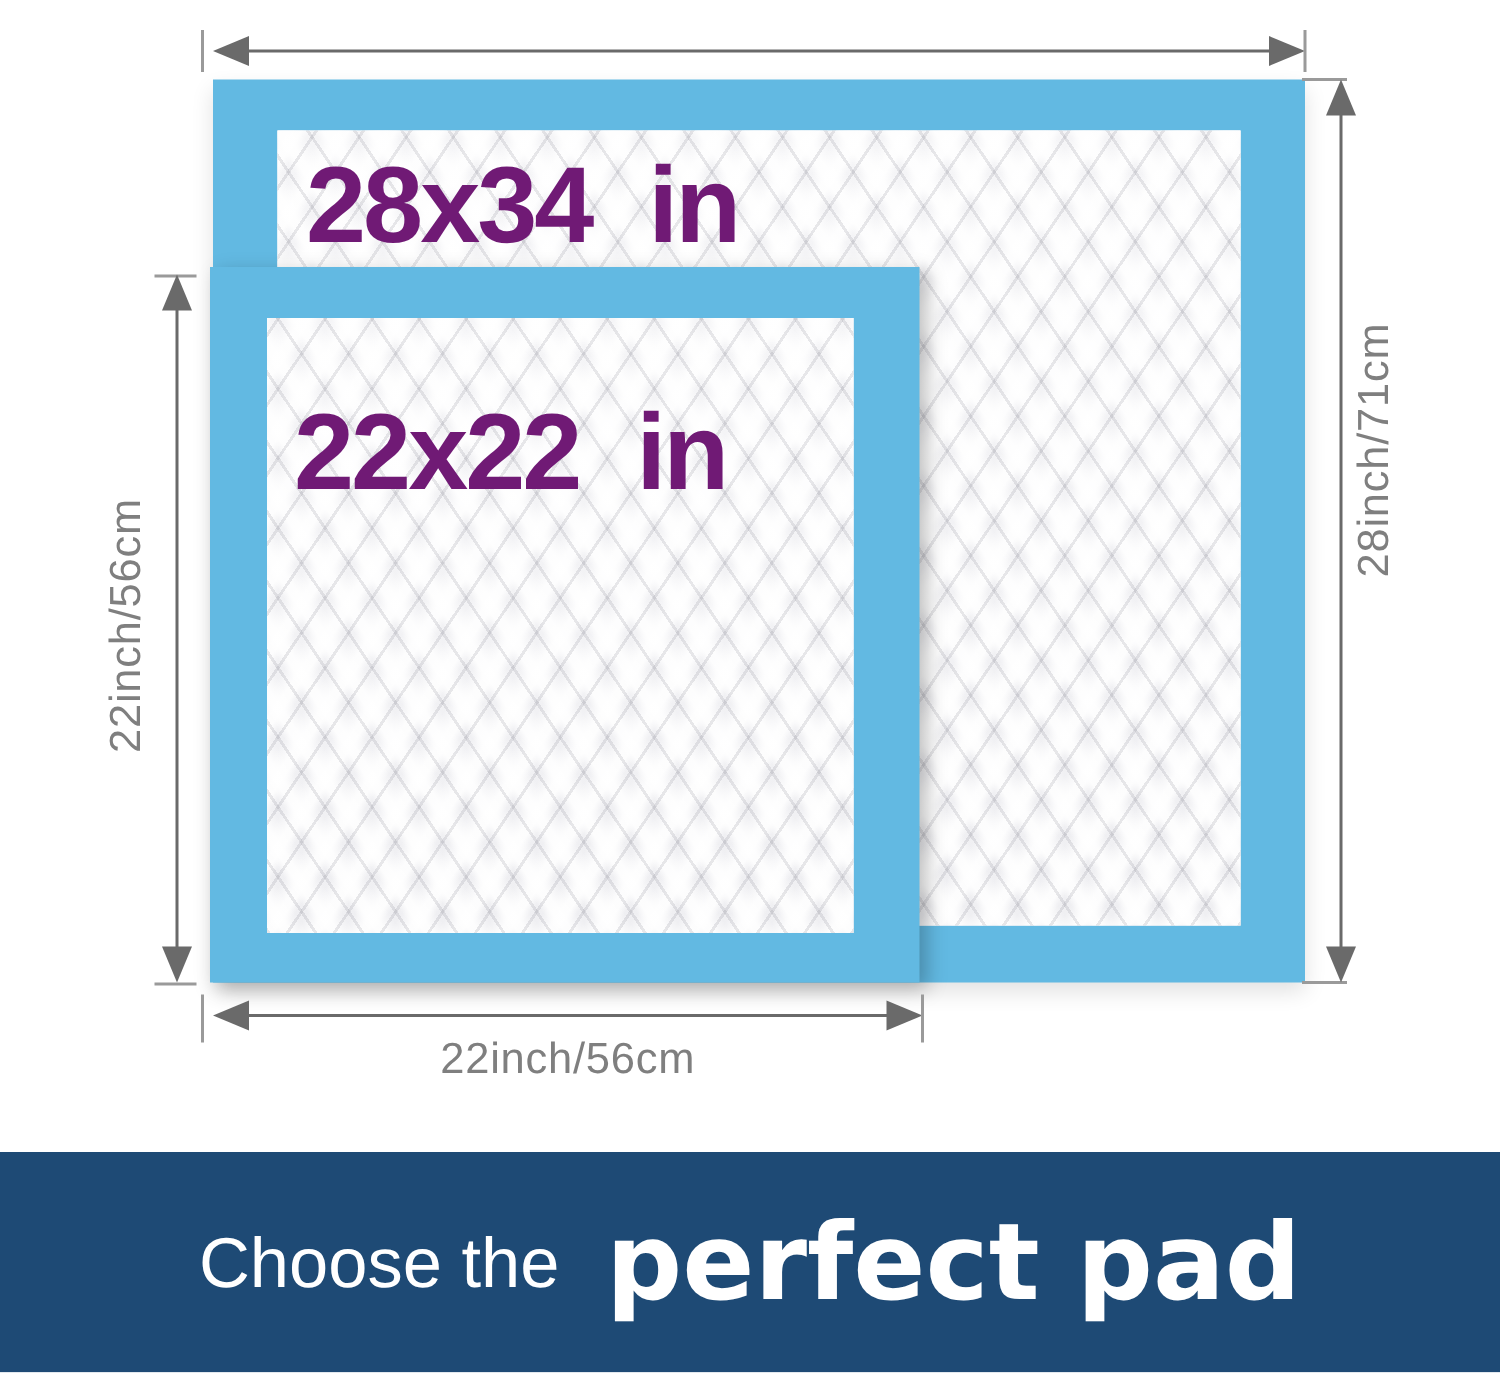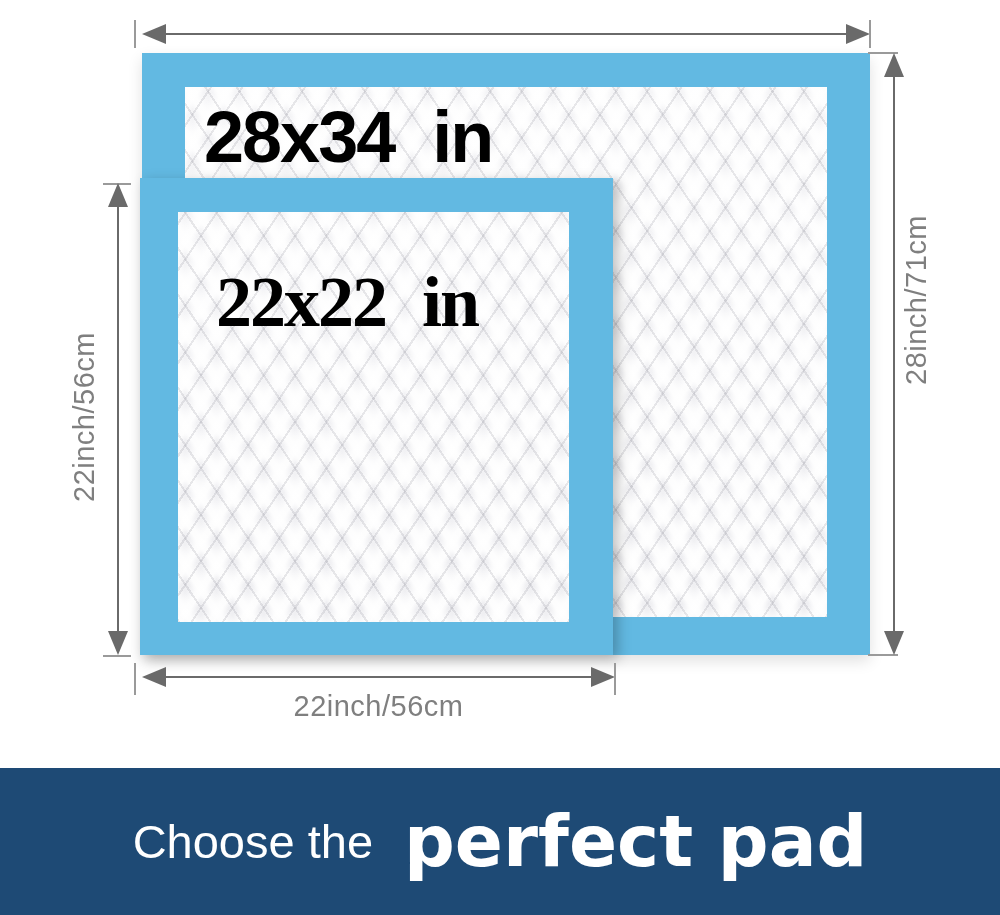--- a/index.html
+++ b/index.html
@@ -19,26 +19,26 @@
     background-image:
       repeating-linear-gradient(56deg, rgba(130,130,142,0.18) 0 2px, rgba(255,255,255,0) 2px 26px),
       repeating-linear-gradient(-56deg, rgba(130,130,142,0.18) 0 2px, rgba(255,255,255,0) 2px 26px),
       repeating-linear-gradient(56deg, rgba(255,255,255,0) 0 4px, rgba(255,255,255,0.85) 9px 14px, rgba(255,255,255,0) 23px 26px),
       repeating-linear-gradient(-56deg, rgba(255,255,255,0) 0 4px, rgba(255,255,255,0.85) 9px 14px, rgba(255,255,255,0) 23px 26px),
       linear-gradient(180deg,#f5f5f7,#efeff2);
   }
   .pad-large .pad-inner{top:34px;left:43px;right:43px;bottom:38px;}
   .pad-small .pad-inner{top:34px;left:38px;right:44px;bottom:33px;}
   .pad-size-label{
-    position:absolute;color:#000000;font-weight:bold;
+    position:absolute;color:#701a75;font-weight:bold;
     font-size:72px;line-height:1;letter-spacing:-2px;word-spacing:20px;
     font-family:"Liberation Sans","DejaVu Sans",sans-serif;
   }
   .pad-large .pad-size-label{left:62px;top:48px;}
-  .pad-small .pad-size-label{left:76px;top:88px;font-family:Liberation Serif, serif;}
+  .pad-small .pad-size-label{left:56px;top:88px;}
 
   
   .dim{position:absolute;}
   .dim-label{
     color:#7f7f7f;font-size:29px;line-height:1.1;white-space:nowrap;
     letter-spacing:0.5px;
   }
   .dim-line-h{position:absolute;height:2px;background:#6a6a6a;}
   .dim-line-v{position:absolute;width:2px;background:#6a6a6a;}
   .tick-v{position:absolute;width:2px;background:#9a9a9a;}

